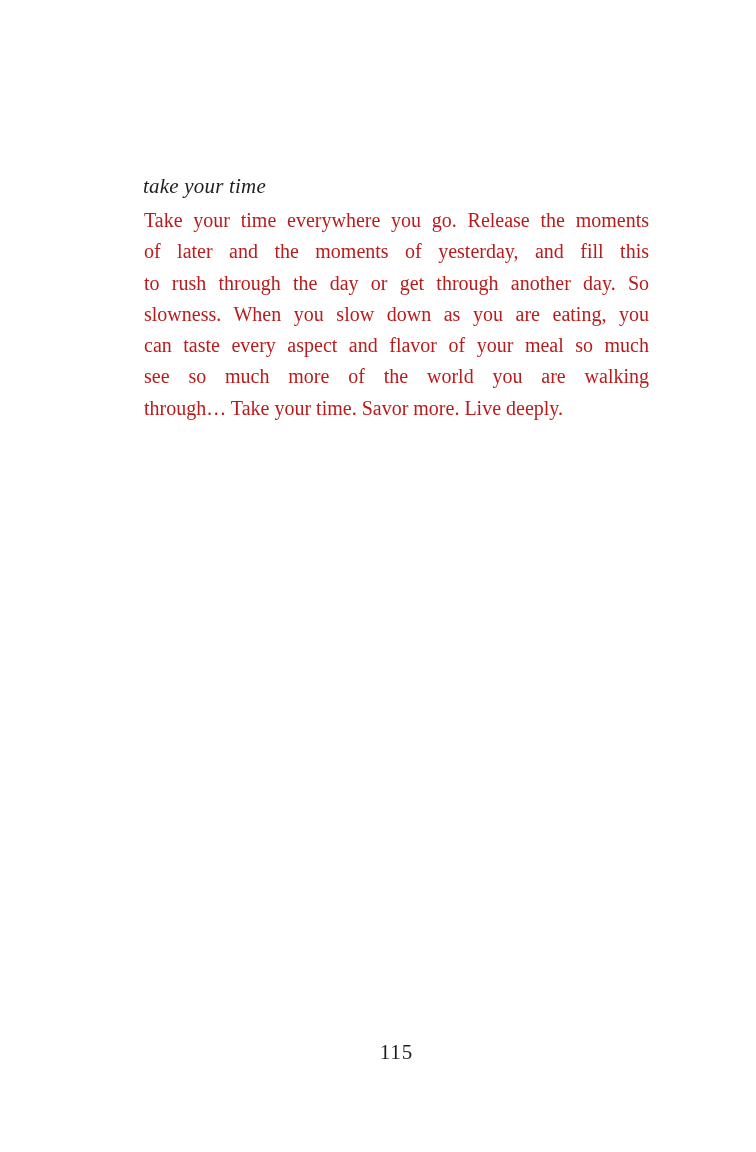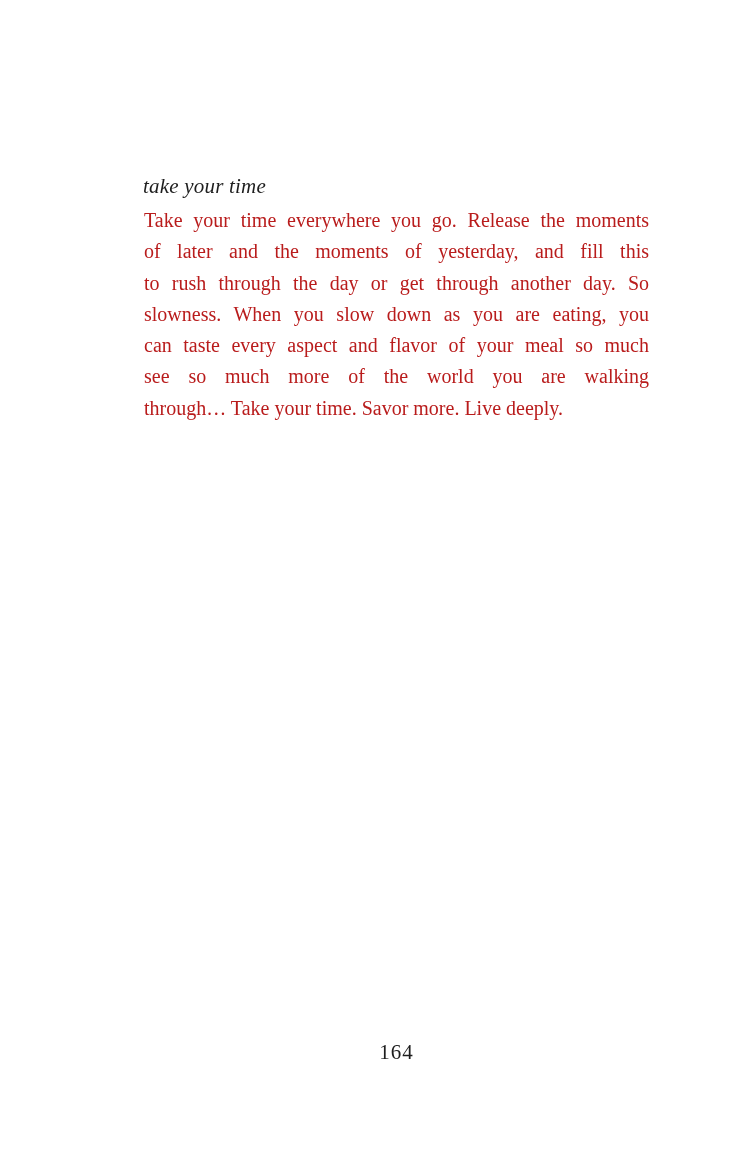--- a/index.html
+++ b/index.html
@@ -75,14 +75,14 @@
   <div class="body-text">
       <div class="line just"><span>Take your time everywhere you go. Release the moments</span></div>
       <div class="line just"><span>of later and the moments of yesterday, and fill this</span></div>
       <div class="line just"><span>to rush through the day or </span><span class="em">get through</span><span> another day. So</span></div>
       <div class="line just"><span>slowness. When you slow down as you are eating, you</span></div>
       <div class="line just"><span>can taste every aspect and flavor of your meal so much</span></div>
       <div class="line just"><span>see so much more of the world you are walking</span></div>
       <div class="line last"><span>through… Take your time. Savor more. Live </span><span class="em">deeply</span><span>.</span></div>
     </div>
 
-  <div class="page-number">164</div>
+  <div class="page-number">115</div>
 </div>
 
 </body></html>

